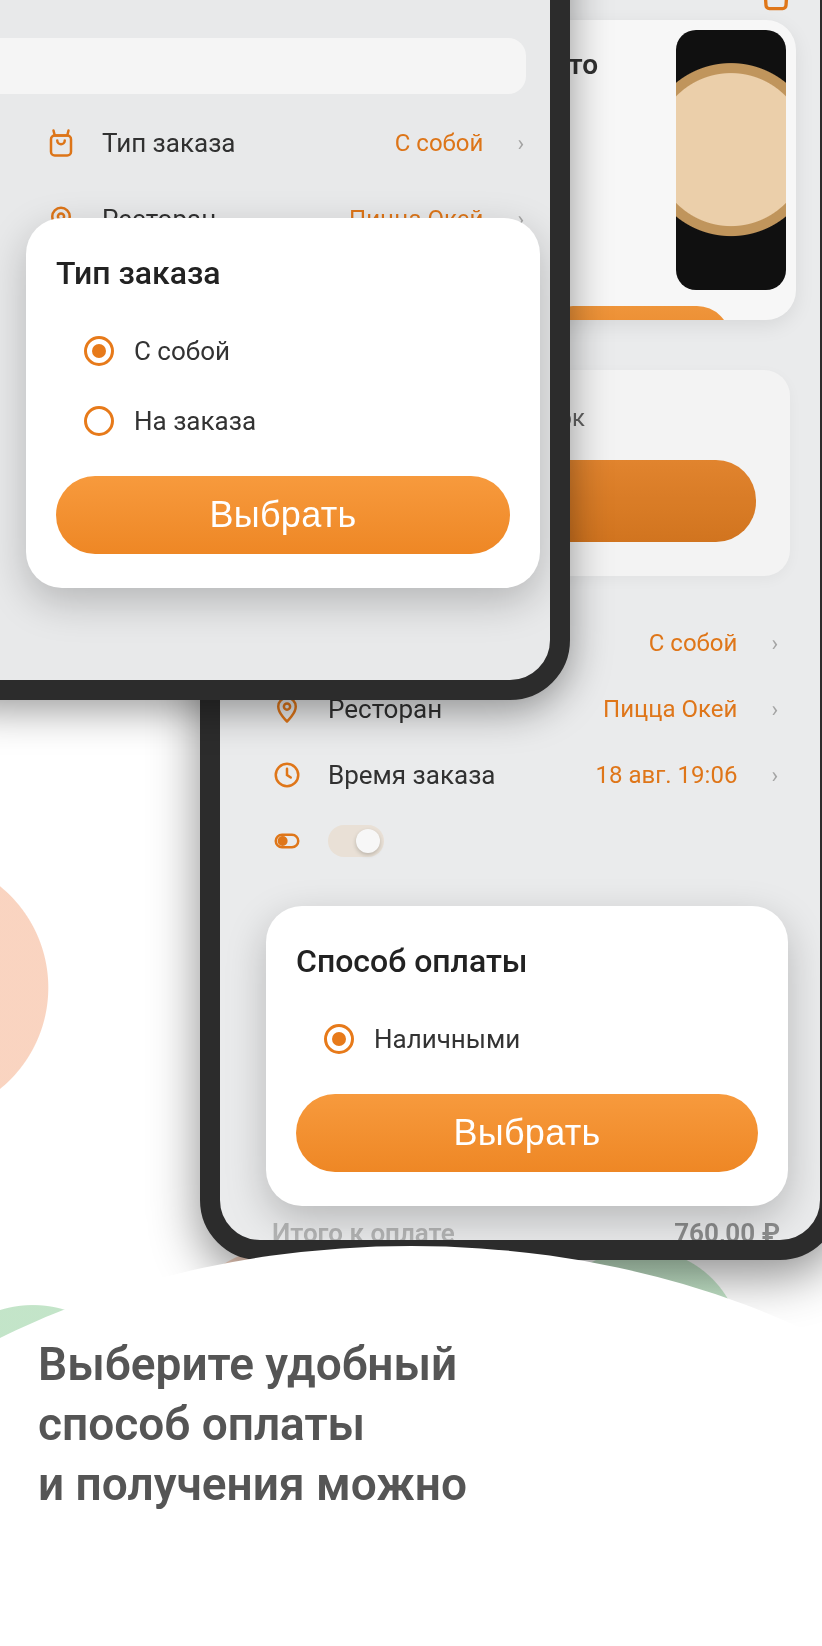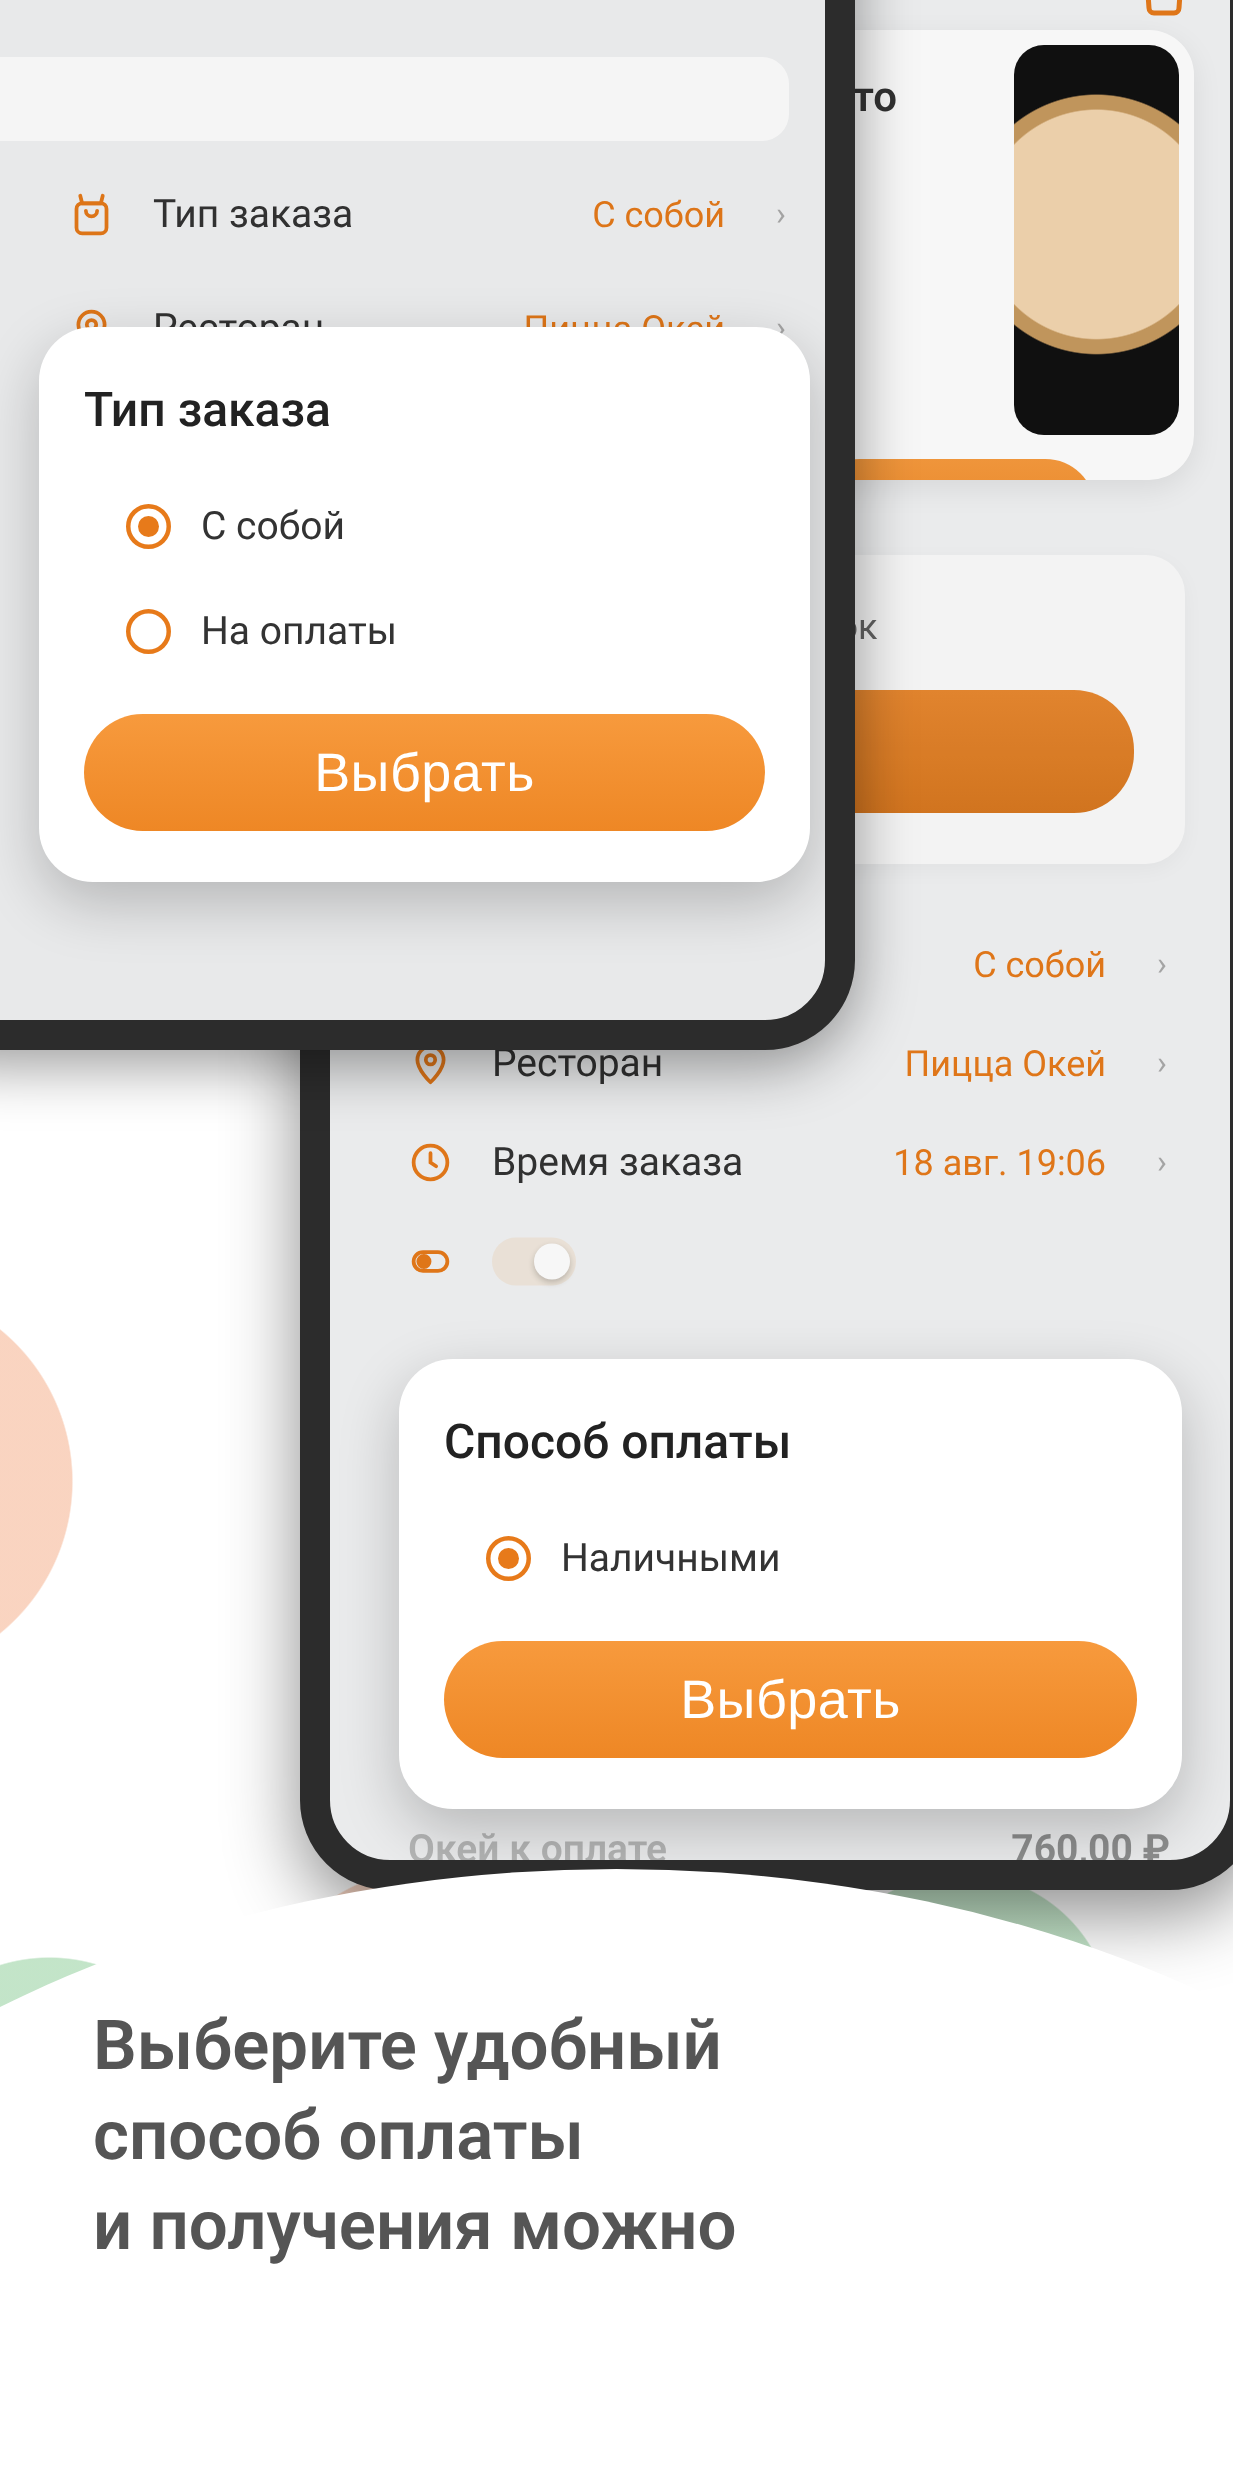--- a/index.html
+++ b/index.html
@@ -28,21 +28,20 @@
     bottom: -600px;
     height: 1000px;
     border-radius: 50%;
     background: #fff;
   }
   .marketing {
     position: absolute;
     left: 38px;
     top: 1335px;
     width: 720px;
-    margin-left: 24px;
   }
   .marketing .line {
     font-size: 46px;
     font-weight: 600;
     color: #555;
     line-height: 1.3;
   }
 
   .row {
     display: flex;
@@ -334,21 +333,21 @@
         <svg width="30" height="30" viewBox="0 0 24 24" fill="none" stroke="#e77a1a" stroke-width="2">
             <rect x="3" y="7" width="18" height="10" rx="5"></rect>
             <circle cx="8.5" cy="12" r="3" fill="#e77a1a"></circle>
           </svg>
       </span>
       <span class="toggle"></span>
     </div>
   </div>
 
   <div class="totals">
-    <span class="tlabel">Окей к оплате</span>
+    <span class="tlabel">Итого к оплате</span>
     <span class="tval">760,00 ₽</span>
   </div>
 
   <div class="scrim2"></div>
 
   <div class="dialog2">
     <div class="dialog-title">Способ оплаты</div>
     <div class="radio-row">
       <span class="radio selected"></span>
       <span>Наличными</span>
@@ -389,21 +388,21 @@
 
   <div class="dialog1">
     <div class="dialog-title">Тип заказа</div>
 
     <div class="radio-row">
       <span class="radio selected"></span>
       <span>С собой</span>
     </div>
     <div class="radio-row">
       <span class="radio"></span>
-      <span>На оплаты</span>
+      <span>На заказа</span>
     </div>
 
     <button class="dlg-btn"><span>Выбрать</span></button>
   </div>
 </div>
 
 <div class="bottom-arc"></div>
 <div class="marketing">
   <div class="line">Выберите удобный</div>
   <div class="line">способ оплаты</div>

